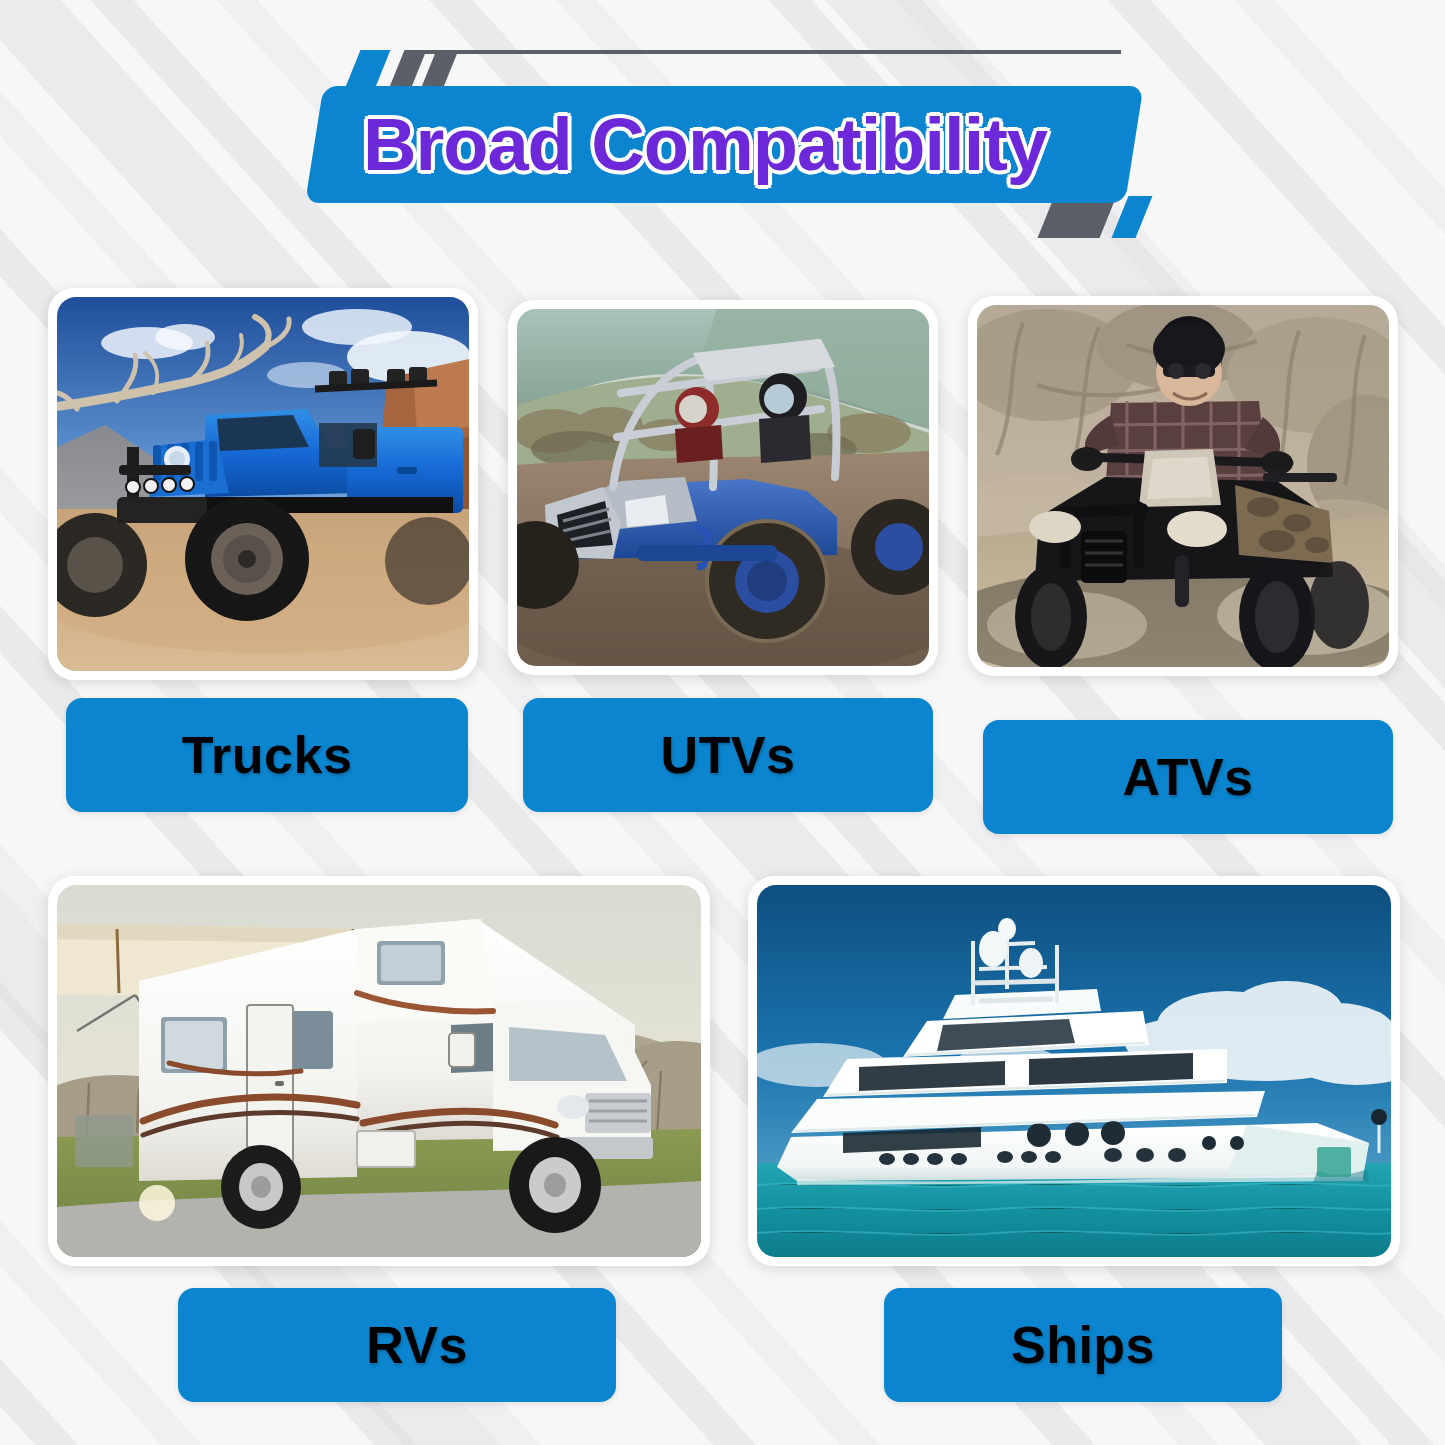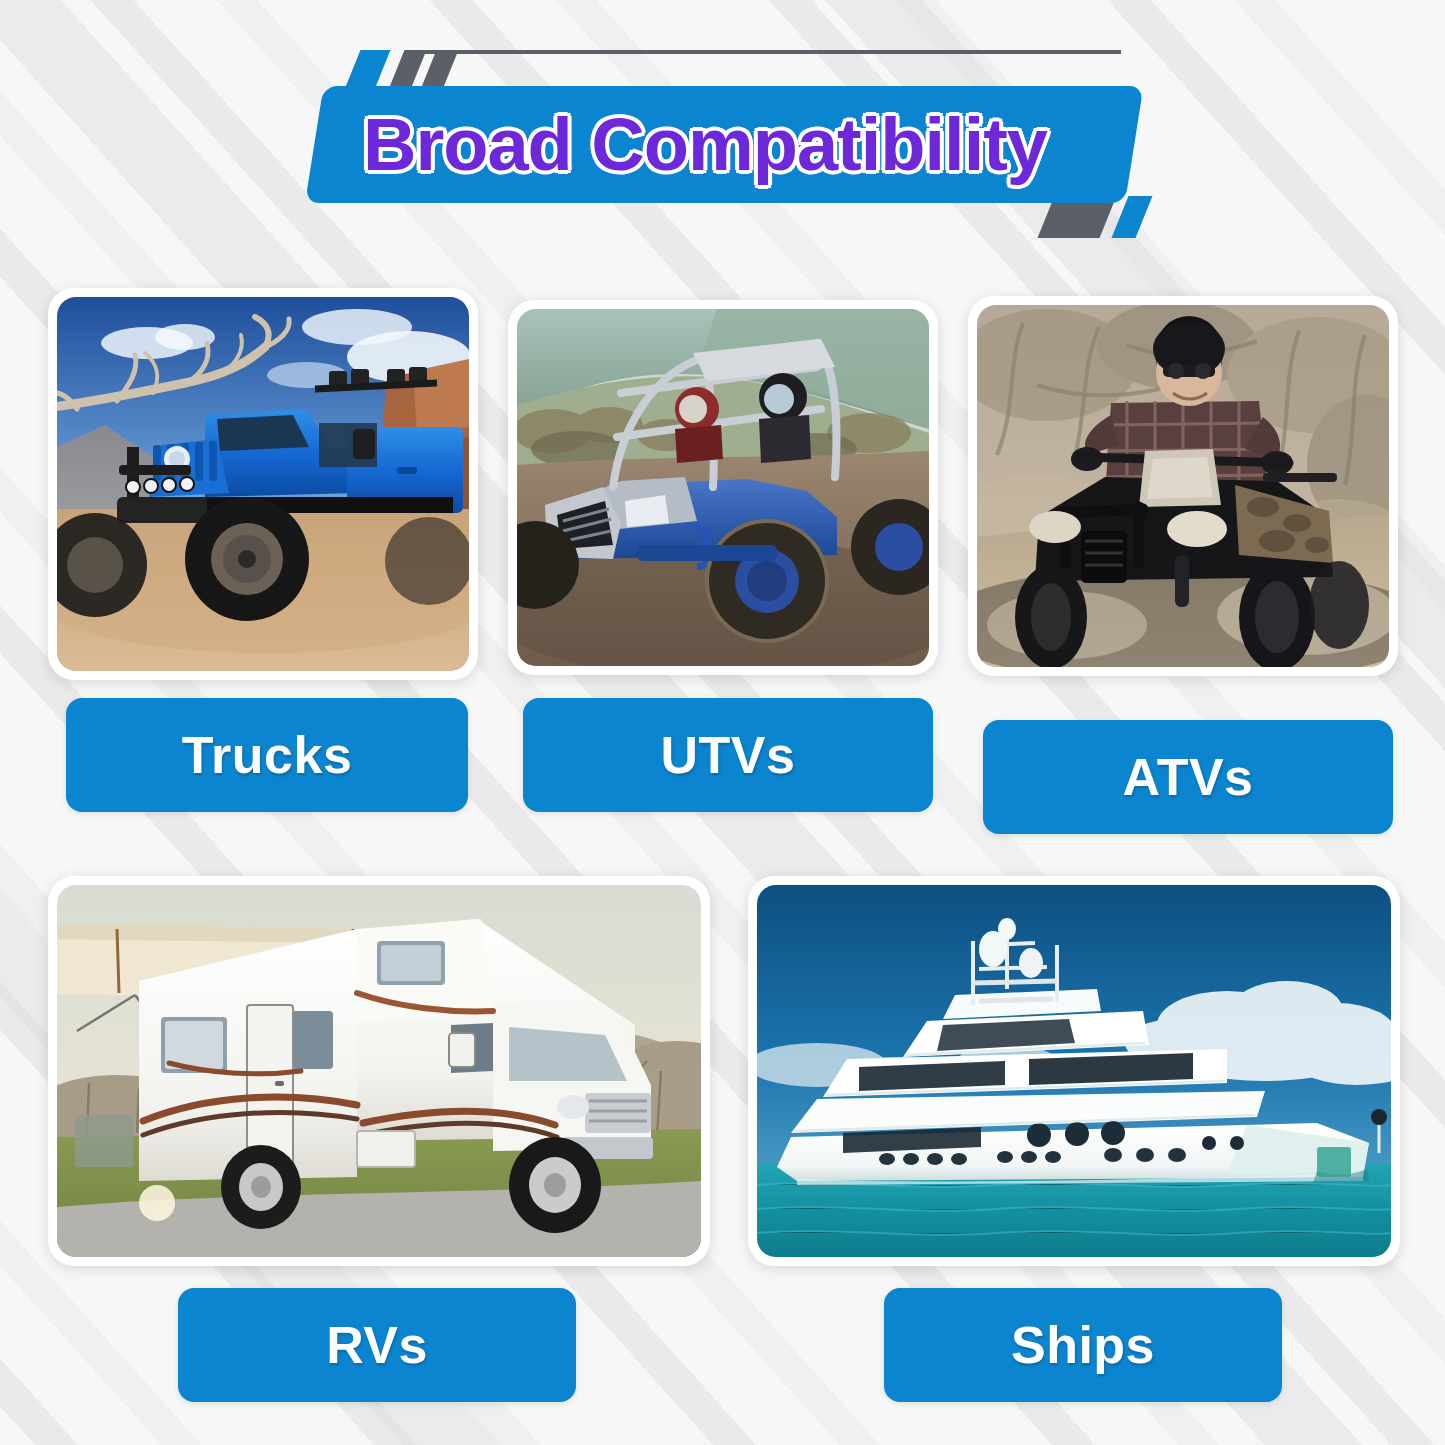--- a/index.html
+++ b/index.html
@@ -99,42 +99,42 @@
     position:relative;
   }
   .photo svg{ display:block; width:100%; height:100%; }
 
   
   .pill{
     position:absolute;
     background:#0b85cf;
     border-radius:16px;
     display:flex; align-items:center; justify-content:center;
-    color:#ffffff;
+    color:#000000;
     font-weight:bold;
     font-size:52px;
     letter-spacing:.5px;
     text-shadow:1px 2px 3px rgba(0,0,0,.22);
     box-shadow:0 2px 6px rgba(0,0,0,.10);
   }
 
   
   #card-trucks{ left:48px;  top:288px; width:430px; height:392px; }
   #card-utvs  { left:508px; top:300px; width:430px; height:375px; }
   #card-atvs  { left:968px; top:296px; width:430px; height:380px; }
 
   #pill-trucks{ left:66px;  top:698px; width:402px; height:114px; }
   #pill-utvs  { left:523px; top:698px; width:410px; height:114px; }
   #pill-atvs  { left:983px; top:720px; width:410px; height:114px; }
 
   
   #card-rvs  { left:48px;  top:876px; width:662px; height:390px; }
   #card-ships{ left:748px; top:876px; width:652px; height:390px; }
 
-  #pill-rvs  { left:178px; top:1288px; width:398px; height:114px; }
+  #pill-rvs  { left:178px; top:1288px; width:398px; height:114px;padding-left:40px; }
   #pill-ships{ left:884px; top:1288px; width:398px; height:114px; }
 </style>
 </head>
 <body>
 
 <div id="bg-stripes"></div>
 <div id="bg-stripes2"></div>
 
 <div id="header">
 

